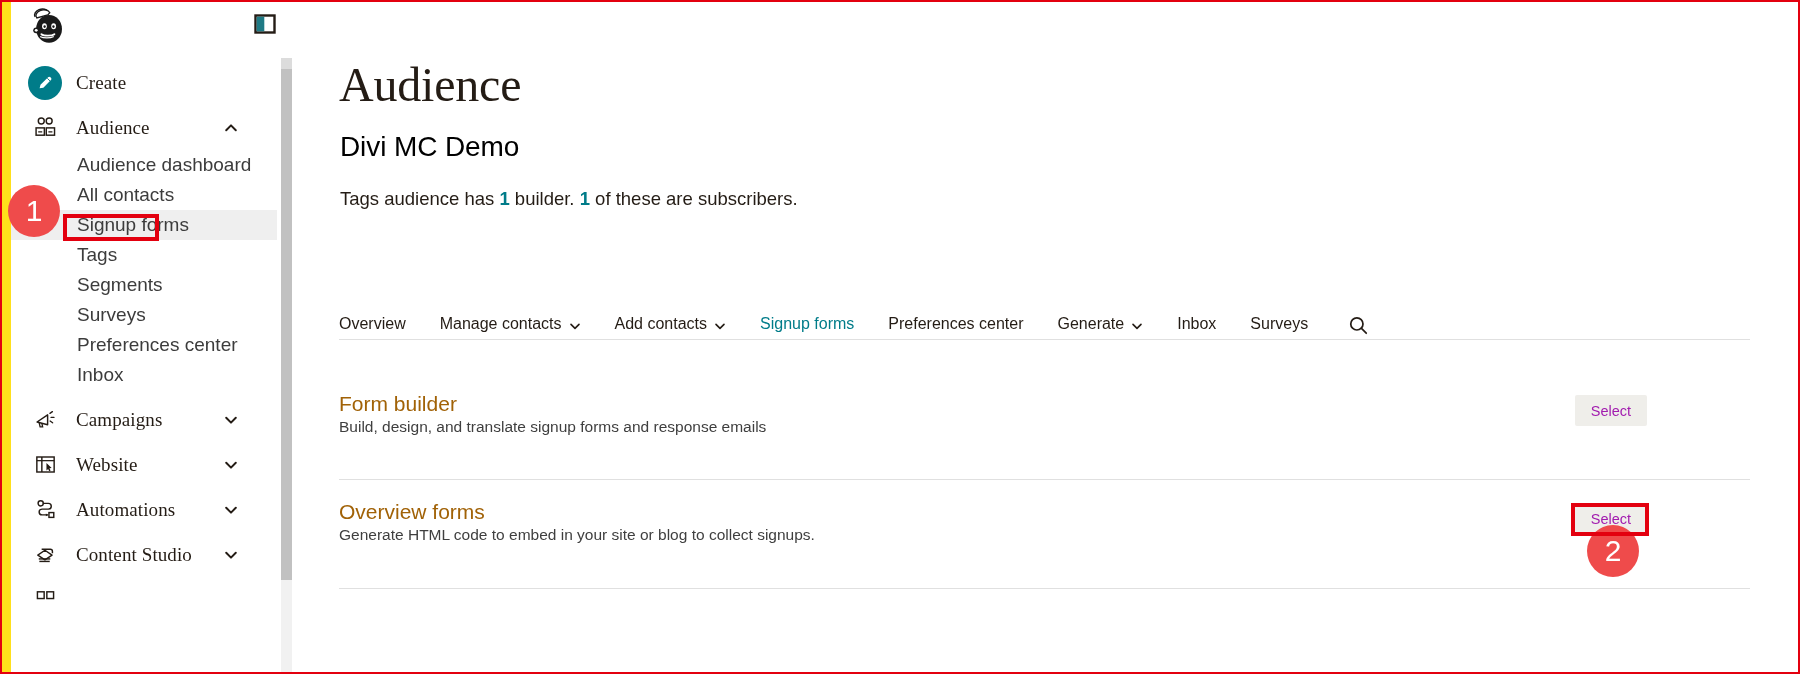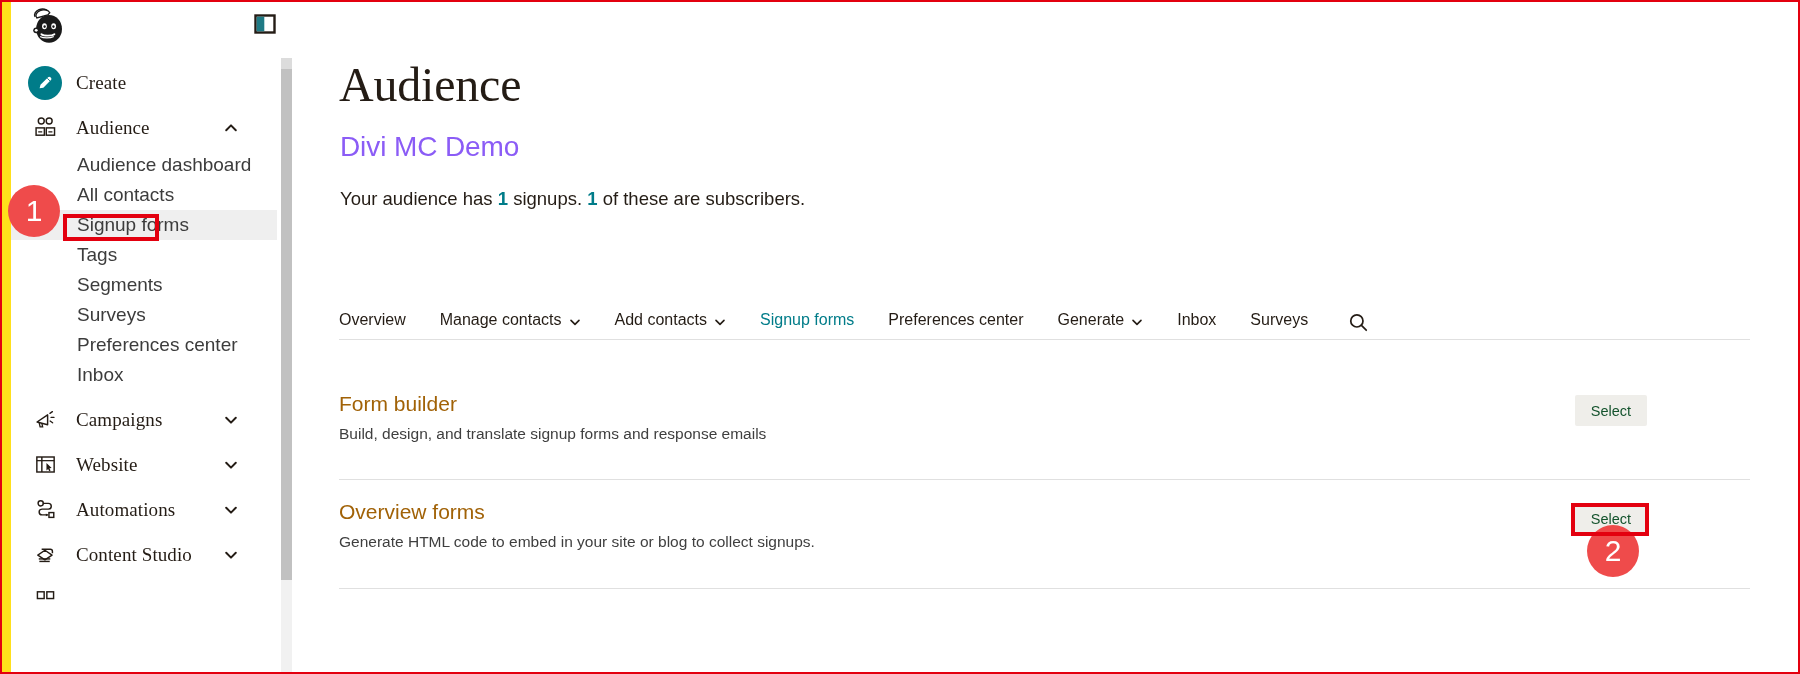--- a/index.html
+++ b/index.html
@@ -137,40 +137,40 @@
     font-family: "Liberation Serif", serif;
     font-size: 48px;
     font-weight: 400;
     color: #241c15;
     letter-spacing: -0.2px;
   }
   .audience-name {
     position: absolute; left: 58px; top: 131px;
     font-size: 28px;
     font-weight: 400;
-    color: #8b5cf6;
+    color: #000000;
     letter-spacing: -0.1px;
   }
   .audience-stats {
     position: absolute; left: 58px; top: 188px;
     font-size: 18.5px;
     color: #241c15;
   }
   .audience-stats .count {
     color: #007c89;
     font-weight: 700;
   }
 
   
   .tabs {
-    position: absolute; left: 57px; top: 301px;
+    position: absolute; left: 57px; top: 315px;
     width: 1410px;
     height: 42px;
     display: flex;
-    align-items: center;
+    align-items: flex-start;
   }
   .tab {
     display: flex;
     align-items: center;
     gap: 7px;
     font-size: 16px;
     color: #241c15;
     margin-right: 34px;
     cursor: pointer;
     white-space: nowrap;
@@ -199,38 +199,38 @@
   }
   .opt-title {
     font-size: 21px;
     color: #a16207;
     cursor: pointer;
     display: inline-block;
   }
   .opt-desc {
     font-size: 15.5px;
     color: #3f3f3f;
-    margin-top: 9px;
+    margin-top: 2px;
   }
   .opt-rule {
     position: absolute;
     left: 57px;
     width: 1411px;
     height: 1px;
     background: #e0e0e0;
   }
   .select-btn {
     position: absolute;
     width: 72px; height: 31px;
     background: #efeeea;
     border: none;
     border-radius: 2px;
     font-family: "Liberation Sans", sans-serif;
     font-size: 14.5px;
-    color: #14532d;
+    color: #a21caf;
     cursor: pointer;
     padding: 0;
   }
 
   
   .anno-circle {
     position: absolute;
     border-radius: 50%;
     background: #ef4b4b;
     color: #ffffff;
@@ -413,21 +413,21 @@
     <div class="sb-thumb"></div>
     <div class="sb-arrow"></div>
   </div>
 
   <div class="main">
 
     <div class="page-title">Audience</div>
     <div class="audience-name">Divi MC Demo</div>
 
     <div class="audience-stats">
-      <span>Your audience has </span><span class="count">1</span><span> signups. </span><span class="count">1</span><span> of these are subscribers.</span>
+      <span>Tags audience has </span><span class="count">1</span><span> builder. </span><span class="count">1</span><span> of these are subscribers.</span>
     </div>
 
     <div class="tabs">
 
       <div class="tab">
         <span>Overview</span>
       </div>
 
       <div class="tab">
         <span>Manage contacts</span>

